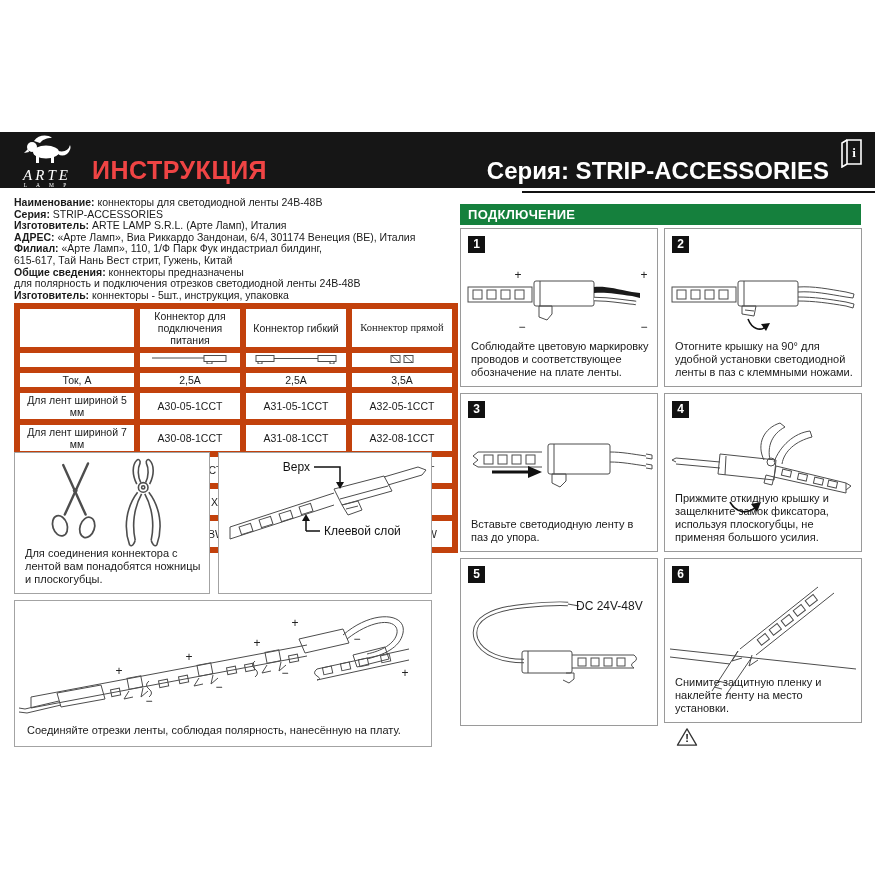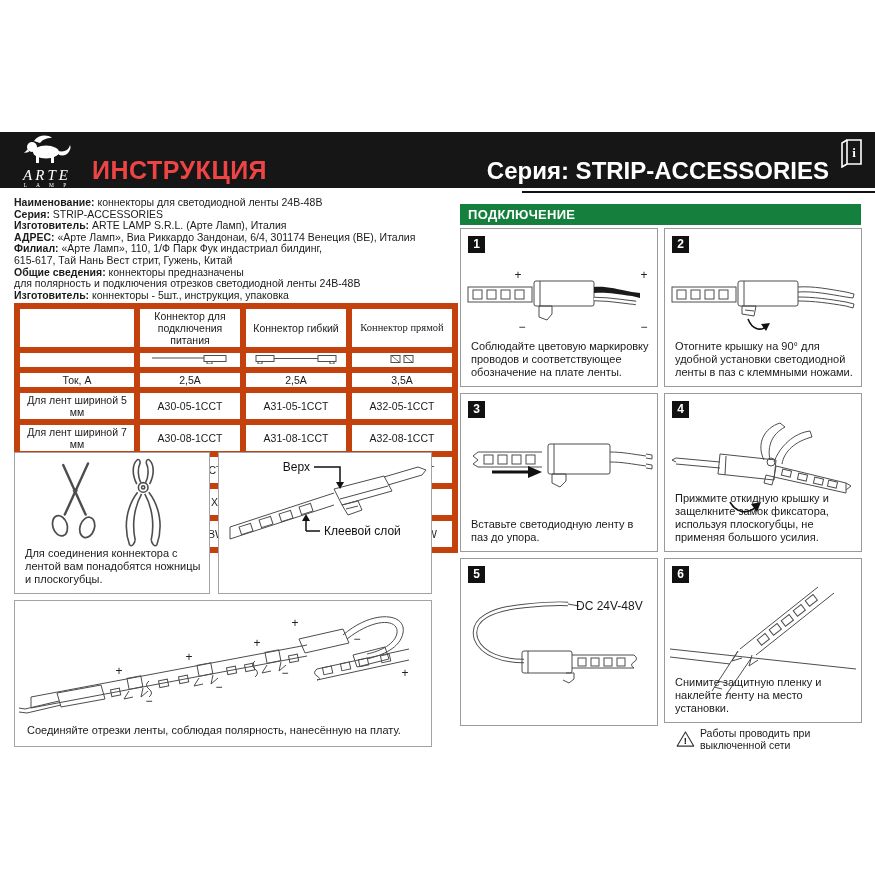--- a/index.html
+++ b/index.html
@@ -395,16 +395,15 @@
       </g>
     </svg>
     <div class="caption">Снимите защитную пленку и наклейте ленту на место установки.</div>
   </div>
 
   <div class="warning">
     <svg width="22" height="20" viewBox="0 0 24 22">
       <path d="M12,2 L22.5,20 L1.5,20 Z" fill="none" stroke="#333" stroke-width="1.4" stroke-linejoin="round"></path>
       <text x="12" y="17" text-anchor="middle" font-size="12" font-weight="bold" fill="#111" font-family="Liberation Sans,sans-serif">!</text>
     </svg>
-    <span>Работы проводить при выключенной сети</span>
   </div>
 
 </div>
 
 </body></html>

